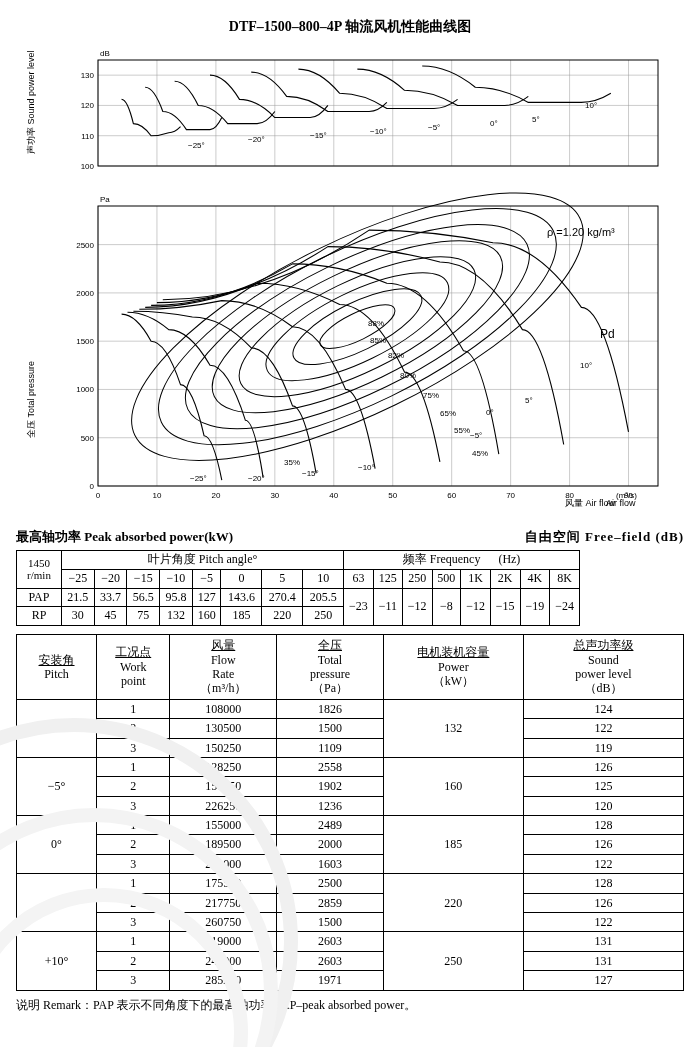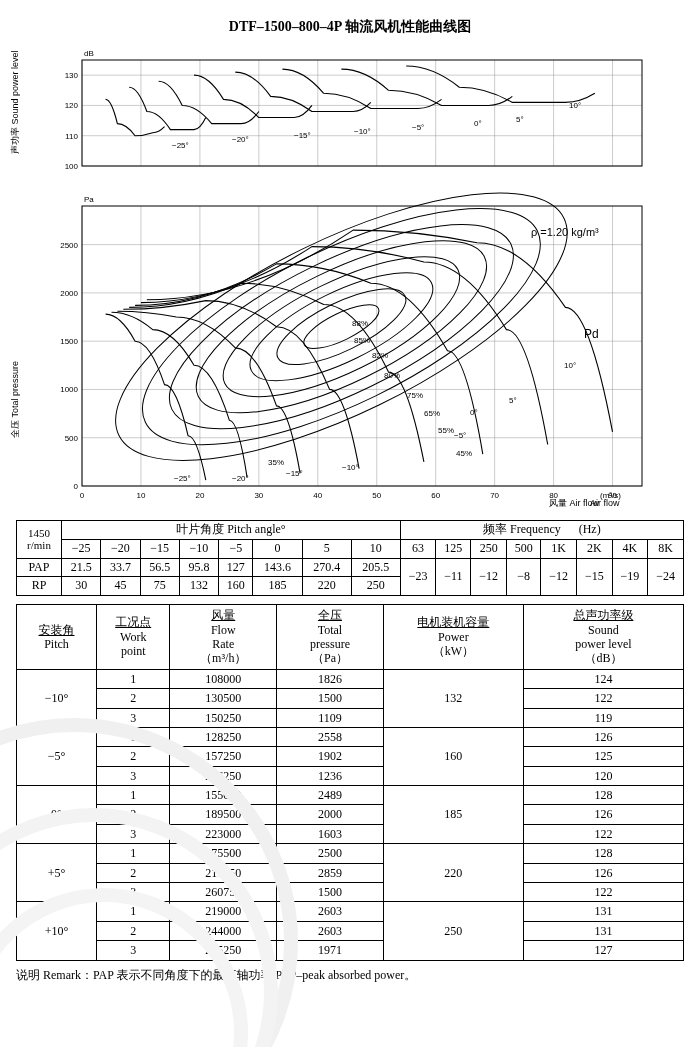--- a/index.html
+++ b/index.html
@@ -8,32 +8,32 @@
   
   .wm{position:absolute;border-radius:50%;border:14px solid #f2f2f2;pointer-events:none;}
   .wm1{width:420px;height:420px;left:-150px;top:700px;border-color:#f0f0f0;}
   .wm2{width:340px;height:340px;left:-90px;top:790px;border-color:#f3f3f3;}
   .wm3{width:260px;height:260px;left:-40px;top:870px;border-color:#f4f4f4;}
 
   h1.title{font-size:14px;font-weight:bold;text-align:center;margin:18px 0 0 0;letter-spacing:0px;}
   .subtitle{text-align:center;font-size:13px;margin-top:16px;font-family:"Liberation Serif",serif;}
 
   
-  .chartwrap{position:relative;margin:6px 20px 0 4px;text-decoration:underline;}
+  .chartwrap{position:relative;margin:6px 20px 0 20px;text-decoration:underline;}
   svg{display:block;}
   text{font-family:"Liberation Sans",sans-serif;}
 
   
   .midline{margin:10px 16px 4px 16px;font-size:13px;font-weight:bold;display:flex;justify-content:space-between;}
   .midline .left{font-family:"Liberation Serif",serif;}
   .midline .right{font-family:"Liberation Serif",serif;font-weight:bold;letter-spacing:1px;}
 
   
   table{border-collapse:collapse;font-family:"Liberation Serif",serif;}
-  .t1{margin:2px 16px 0 16px;width:668px;font-size:12px;}
+  .t1{margin:2px 16px 0 16px;width:564px;font-size:12px;}
   .t1 td,.t1 th{border:1px solid #000;text-align:center;padding:2px 1px;line-height:1.15;}
   .t1 .rpm{width:42px;font-size:11px;}
   .t1 .lbl{width:34px;font-weight:normal;}
 
   .t2{margin:8px 16px 0 16px;width:668px;font-size:12px;}
   .t2 td,.t2 th{border:1px solid #000;text-align:center;padding:2px 2px;line-height:1.2;}
   .t2 thead td{font-weight:normal;padding:3px 2px;}
   .t2 .u{text-decoration:underline;}
   .note{margin:6px 16px 0 16px;font-size:12px;line-height:1.45;font-family:"Liberation Serif",serif;}
 </style>
@@ -181,20 +181,24 @@
         </g>
       <text transform="translate(14,250) rotate(-90)" font-size="9">全压 Total pressure</text>
       <text x="545" y="318" font-size="9">风量 Air flow</text>
       <text x="596" y="310" font-size="8">(m³/s)</text>
       <text x="586" y="318" font-size="9">Air flow</text>
       <text x="527" y="48" font-size="11">ρ =1.20 kg/m³</text>
       <text x="580" y="150" font-size="12">Pd</text>
     </svg>
   </div>
 
+  <div class="midline">
+    <span class="left">最高轴功率 Peak absorbed power(kW)</span>
+    <span class="right">自由空间    Free–field    (dB)</span>
+  </div>
 
   <table class="t1">
     <tbody id="t1-body">
         <tr>
           <td class="rpm" rowspan="2">1450<br>r/min</td>
           <td colspan="8">叶片角度 Pitch angle°</td>
           <td colspan="8">频率 Frequency&nbsp;&nbsp;&nbsp;&nbsp;&nbsp;&nbsp;(Hz)</td>
         </tr>
         <tr>
           <td>−25</td>

